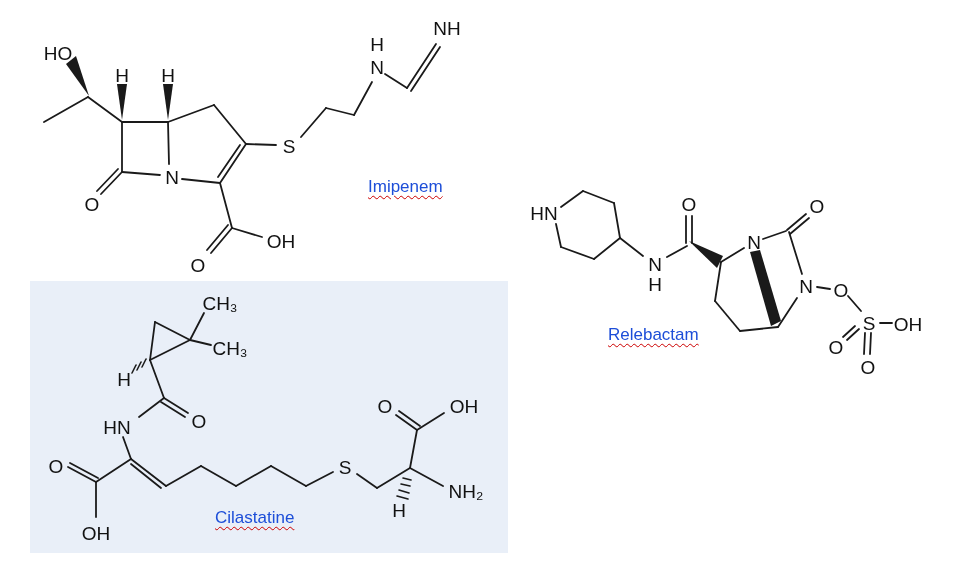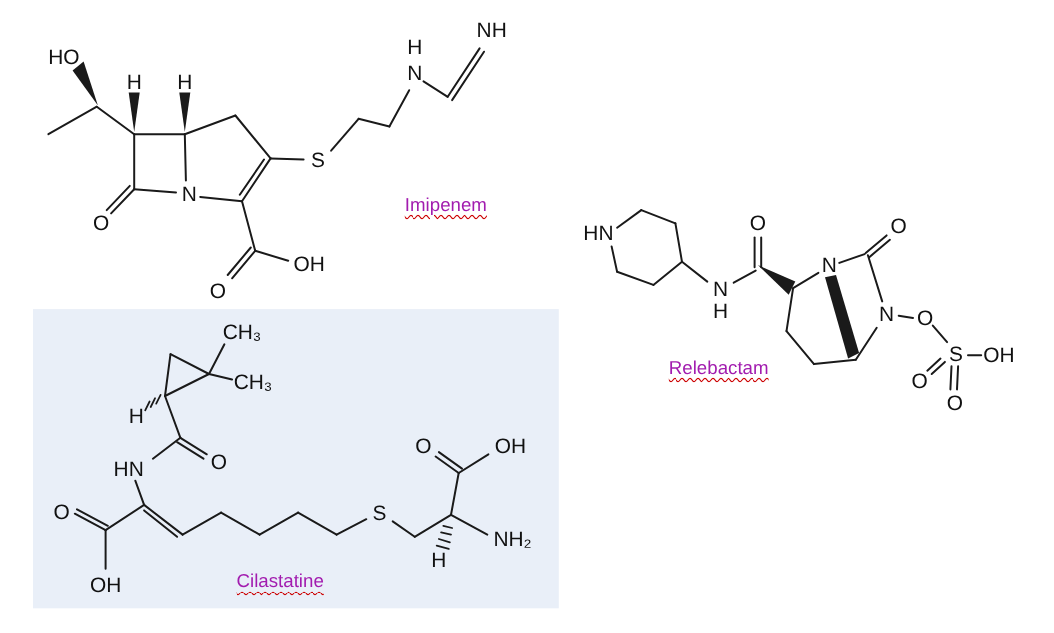--- a/index.html
+++ b/index.html
@@ -13,21 +13,21 @@
   svg{position:absolute;left:0;top:0;}
   .bond{stroke:#1a1a1a;stroke-width:1.8;stroke-linecap:round;fill:none;}
   .hash{stroke:#1a1a1a;stroke-width:1.6;stroke-linecap:round;fill:none;}
   .wedge{fill:#1a1a1a;stroke:none;}
   text.atom{
     font-family:"Liberation Sans","DejaVu Sans",sans-serif;
     font-size:19px;fill:#111111;text-anchor:middle;
   }
   .mol-label{
     position:absolute;
-    font-size:17px;color:#a21caf;
+    font-size:17px;color:#1d4ed8;
     text-decoration:underline wavy #cc0000;
     text-decoration-thickness:1px;
     text-underline-offset:3px;
     white-space:nowrap;
   }
 </style>
 </head>
 <body>
 
 <div class="canvas">
@@ -200,17 +200,17 @@
         <text class="atom" x="869" y="323" dominant-baseline="central">S</text>
         <text class="atom" x="836" y="347" dominant-baseline="central">O</text>
         <text class="atom" x="868" y="367" dominant-baseline="central">O</text>
         <text class="atom" x="908" y="324" dominant-baseline="central">OH</text>
       </g>
     </g>
   </svg>
 
   <div class="mol-label" style="left:368px;top:177px">Imipenem</div>
 
-  <div class="mol-label" style="left:215px;top:519px">Cilastatine</div>
+  <div class="mol-label" style="left:215px;top:508px">Cilastatine</div>
 
   <div class="mol-label" style="left:608px;top:325px">Relebactam</div>
 
 </div>
 
 </body></html>

